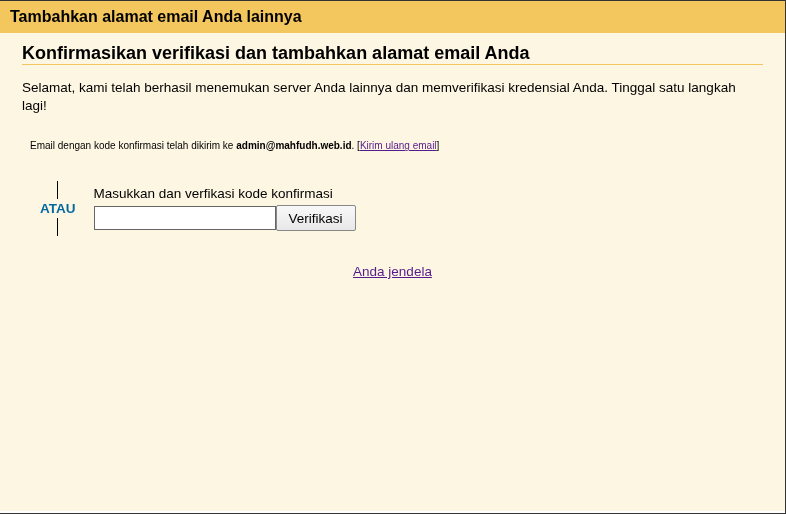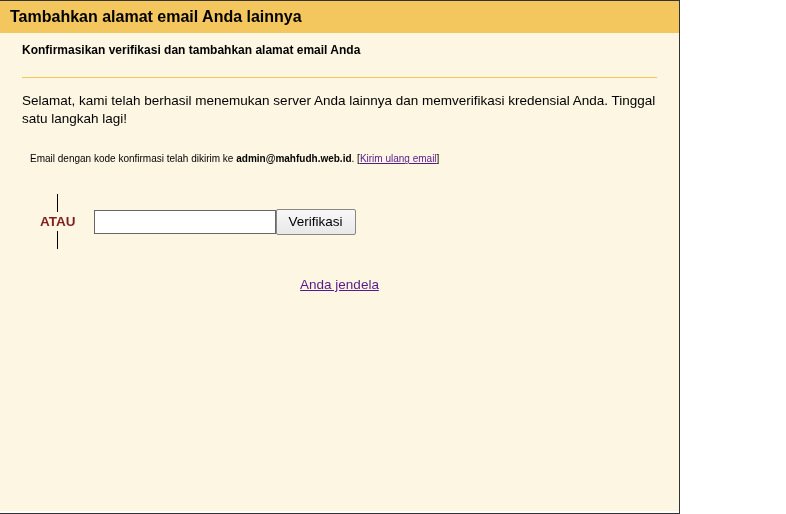--- a/index.html
+++ b/index.html
@@ -11,43 +11,43 @@
       font-family: Arial, sans-serif;
       font-size: 13px;
       background: #fff;
       width: 786px;
       height: 514px;
       overflow: hidden;
     }
     .outer-border {
       border: 1px solid #333;
       border-left: none;
-      width: 680px;
+      width: 786px;
       height: 514px;
     }
     .header {
       background: #f3c65e;
       padding: 7px 10px;
       font-weight: bold;
       font-size: 16px;
       color: #000;
     }
     .content-area {
       background: #fdf6e3;
       padding: 0;
       height: calc(514px - 36px);
     }
     .inner-content {
       padding: 10px 22px 10px 22px;
     }
     .subtitle {
       font-weight: bold;
-      font-size: 12px;
+      font-size: 18px;
       color: #000;
-      padding-bottom: 20px;
+      padding-bottom: 0;
       border-bottom: 1px solid #f3c65e;
       margin-bottom: 14px;
     }
     .success-text {
       font-size: 13.5px;
       color: #000;
       line-height: 1.35;
       margin-bottom: 24px;
     }
     .instructions {
@@ -86,21 +86,21 @@
     }
     .sep-line {
       width: 1px;
       height: 18px;
       background: #000;
     }
     .sep-text {
       font-weight: bold;
       font-size: 13.5px;
       padding: 2px 0;
-      color: #7f1d1d;
+      color: #0369a1;
     }
     .option-right {
       flex: 1;
       padding-left: 10px;
     }
     .verify-label {
       font-size: 13.5px;
       color: #000;
       margin-bottom: 4px;
     }
@@ -151,20 +151,21 @@
       <div class="instructions">
         <span>Email dengan kode konfirmasi telah dikirim ke </span><span class="email-bold">admin@mahfudh.web.id</span><span>. [</span><a class="resend-link">Kirim ulang email</a><span>]</span><br>
       </div>
       <div class="options-row">
         <div class="separator">
           <div class="sep-line"></div>
           <div class="sep-text">ATAU</div>
           <div class="sep-line"></div>
         </div>
         <div class="option-right">
+          <div class="verify-label">Masukkan dan verfikasi kode konfirmasi</div>
           <div class="verify-row">
             <input type="text" class="verify-input" style="">
             <button class="verify-button">Verifikasi</button>
           </div>
         </div>
       </div>
       <div class="close-link-wrap">
         <a class="close-link">Anda jendela</a>
       </div>
     </div>

